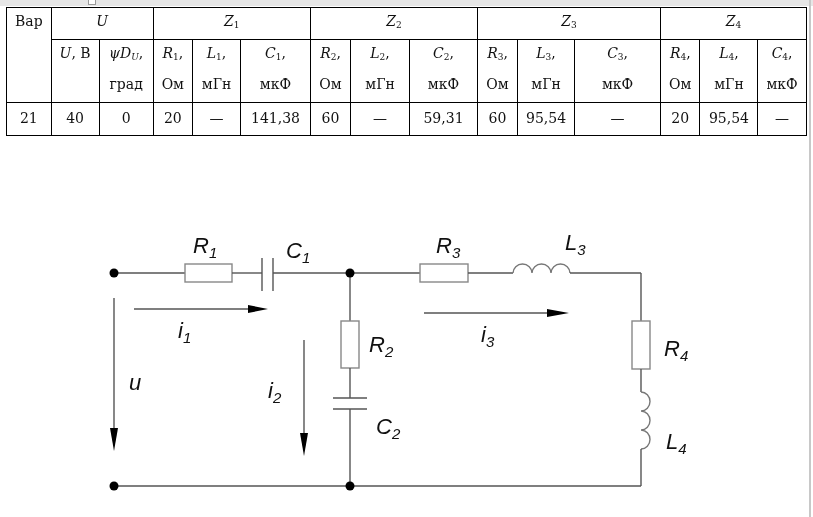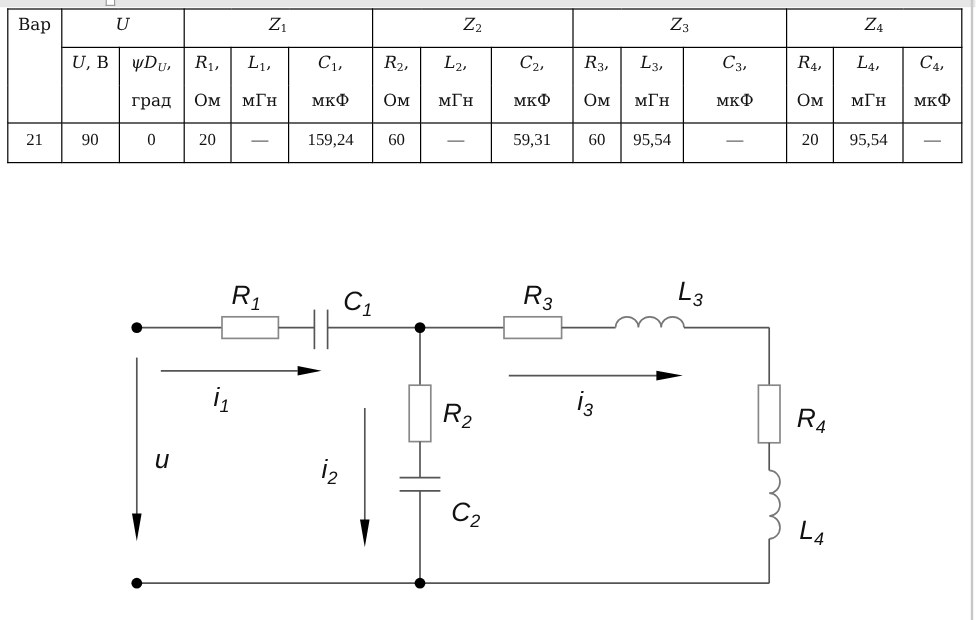--- a/index.html
+++ b/index.html
@@ -24,21 +24,21 @@
     position: absolute; left: 6px; top: 7px;
     border-collapse: collapse;
     font-family: "DejaVu Serif", serif; font-size: 14px; color: #111;
   }
   table.params td {
     border: 1px solid #000; text-align: center; vertical-align: top;
     padding: 0 8px; height: 31px; line-height: 26px; white-space: nowrap;
   }
   table.params td.unit-top { height: 31px; border-bottom: none; }
   table.params td.unit-bot { height: 31px; border-top: none; }
-  table.params tr.vals td { height: 32px; line-height: 30px; font-family: Liberation Serif, serif; }
+  table.params tr.vals td { height: 32px; line-height: 30px; }
   .it { font-style: italic; }
   sub { font-size: 9px; vertical-align: -2px; line-height: 0; }
   svg.circuit { position: absolute; left: 0; top: 0; }
   svg.circuit text { font-family: "Liberation Sans", sans-serif; font-style: italic; fill: #111; }
 </style>
 </head>
 <body>
 
 <div class="topbar"></div>
 <div class="handle"></div>
@@ -98,25 +98,25 @@
         <td class="unit-bot">мкФ</td>
         <td class="unit-bot">Ом</td>
         <td class="unit-bot">мГн</td>
         <td class="unit-bot">мкФ</td>
         <td class="unit-bot">Ом</td>
         <td class="unit-bot">мГн</td>
         <td class="unit-bot">мкФ</td>
       </tr>
   <tr id="vals" class="vals">
         <td>21</td>
-        <td>90</td>
+        <td>40</td>
         <td>0</td>
         <td>20</td>
         <td>—</td>
-        <td>159,24</td>
+        <td>141,38</td>
         <td>60</td>
         <td>—</td>
         <td>59,31</td>
         <td>60</td>
         <td>95,54</td>
         <td>—</td>
         <td>20</td>
         <td>95,54</td>
         <td>—</td>
       </tr>

